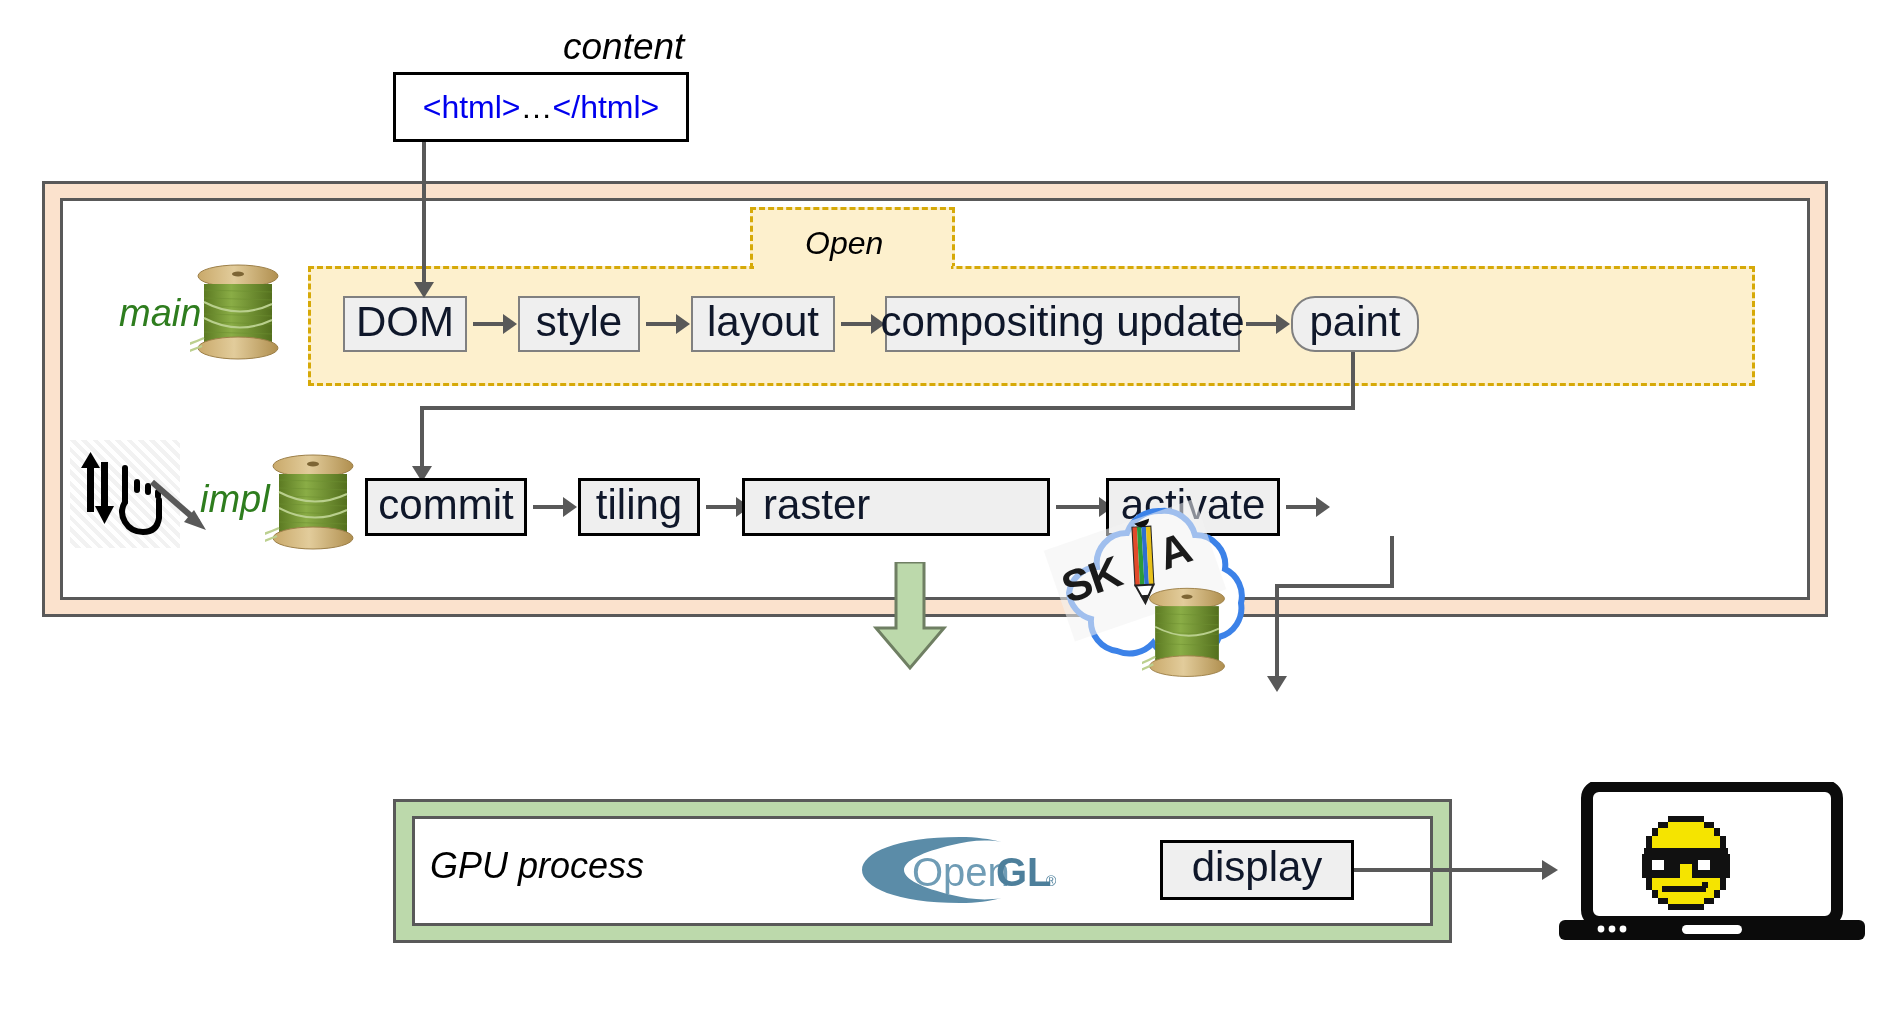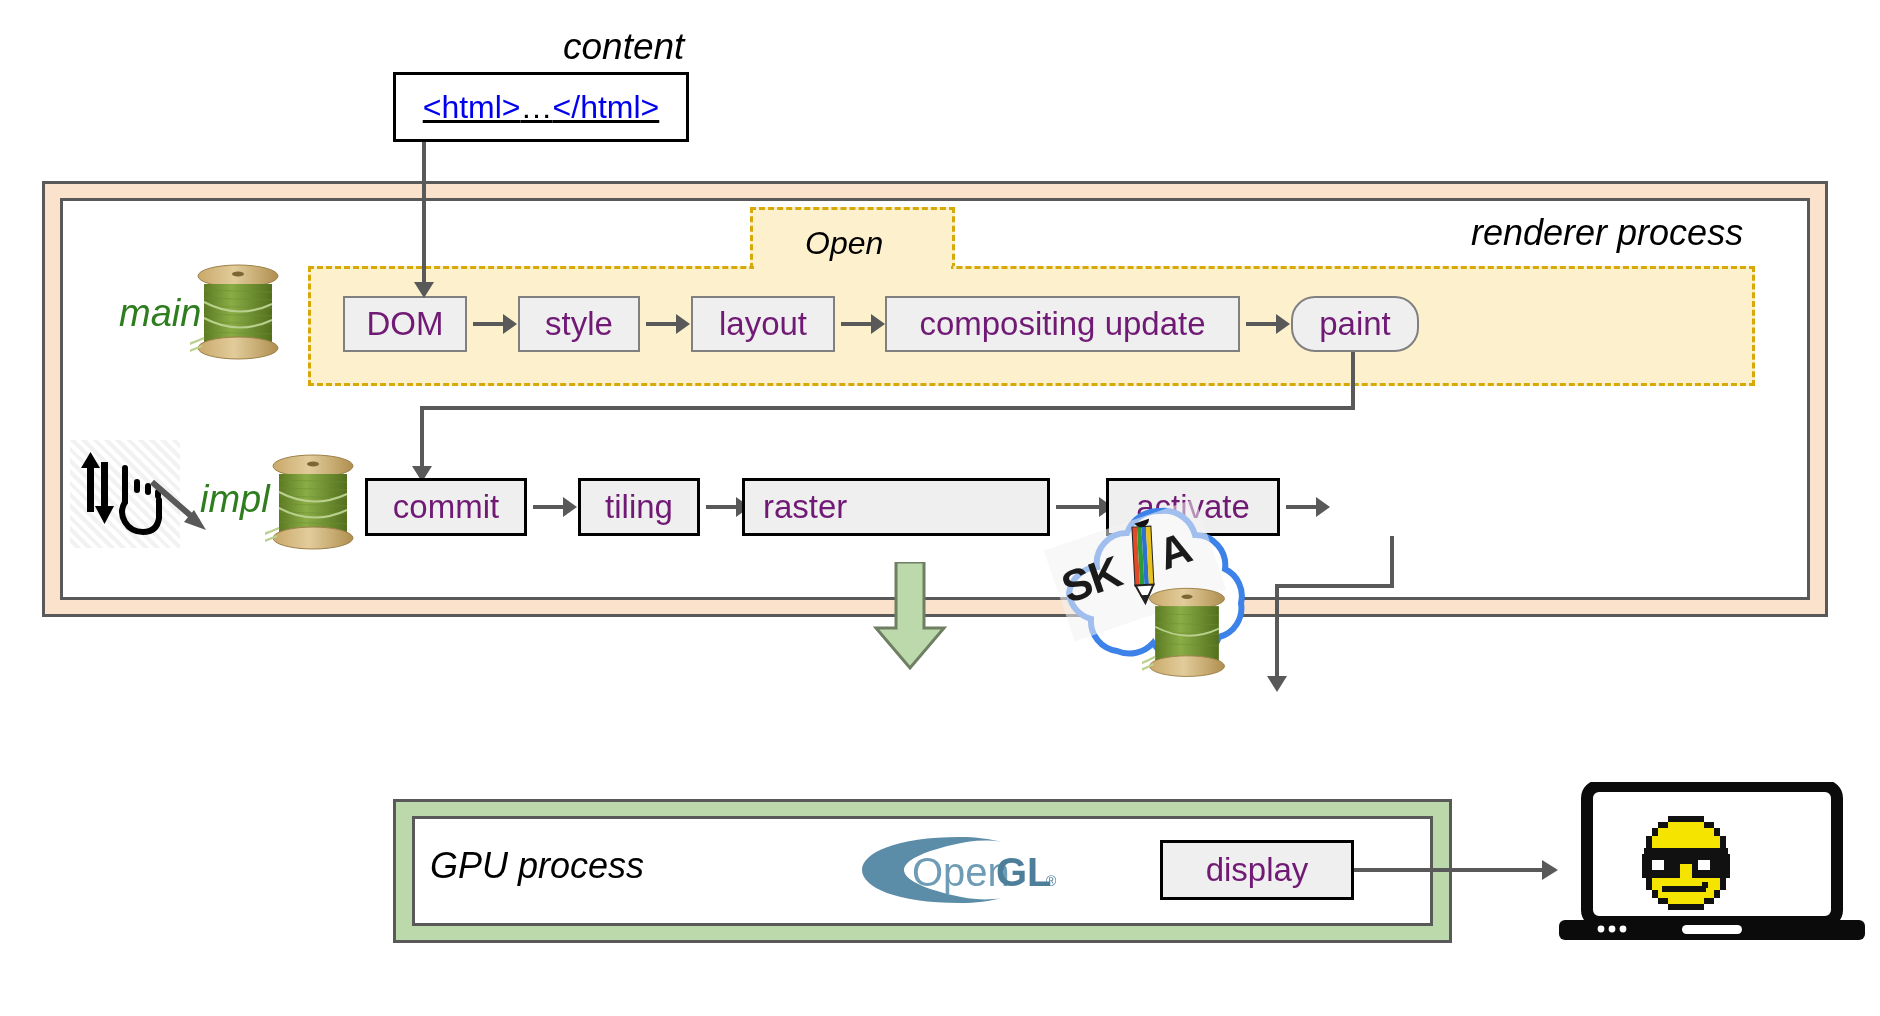--- a/index.html
+++ b/index.html
@@ -1,29 +1,29 @@
 <!DOCTYPE html>
 <html><head>
 <meta charset="utf-8">
 <style>
   html,body{margin:0;padding:0;background:#ffffff;}
   body{width:1880px;height:1016px;position:relative;overflow:hidden;
        font-family:"Liberation Sans","DejaVu Sans",sans-serif;}
   #stage{position:absolute;left:0;top:0;width:1880px;height:1016px;padding-left:28px;}
 
-  .abs{position:absolute;text-decoration:underline;}
+  .abs{position:absolute;}
 
   
   .proc-outer{position:absolute;box-sizing:border-box;border:3px solid #595959;}
   .proc-inner{position:absolute;box-sizing:border-box;border:3px solid #595959;background:#ffffff;}
 
   
   .node{position:absolute;box-sizing:border-box;background:#efefef;
-        display:flex;align-items:center;justify-content:center;
-        font-size:33px;color:#701a75;white-space:nowrap;}
+        display:flex;justify-content:center;
+        font-size:42px;color:#0f172a;white-space:nowrap;}
   .node.gray-b{border:2px solid #808080;}
   .node.black-b{border:3px solid #000;}
 
   
   .ilabel{position:absolute;font-style:italic;white-space:nowrap;color:#000;}
 
   .thread-label{position:absolute;font-style:italic;font-weight:400;
                 color:#2e7d1e;white-space:nowrap;}
 
   
@@ -76,21 +76,20 @@
   <div class="abs" style="left:393px;top:72px;width:296px;height:70px;box-sizing:border-box;
               border:3px solid #000;background:#fff;display:flex;align-items:center;justify-content:center;">
     <span style="font-size:32px;">
       <span class="code-blue">&lt;html&gt;</span><span class="code-dots">…</span><span class="code-blue">&lt;/html&gt;</span>
     </span>
   </div>
 
   <div class="proc-outer" style="left:42px;top:181px;width:1786px;height:436px;background:#fbe2cd;"></div>
   <div class="proc-inner" style="left:60px;top:198px;width:1750px;height:402px;"></div>
 
-  <div class="ilabel" style="left:1471px;top:212px;font-size:36px;">renderer process</div>
 
   <div class="blink-tab" style="left:750px;top:207px;width:205px;height:62px;"></div>
 
   <div class="blink-main" style="left:308px;top:266px;width:1447px;height:120px;"></div>
 
   <div class="blink-tab-mask" style="left:754px;top:264px;width:197px;height:8px;"></div>
 
   <div class="ilabel" style="left:805px;top:225px;font-size:32px;">Open</div>
 
   <div class="thread-label" style="left:119px;top:292px;font-size:38px;">main</div>

